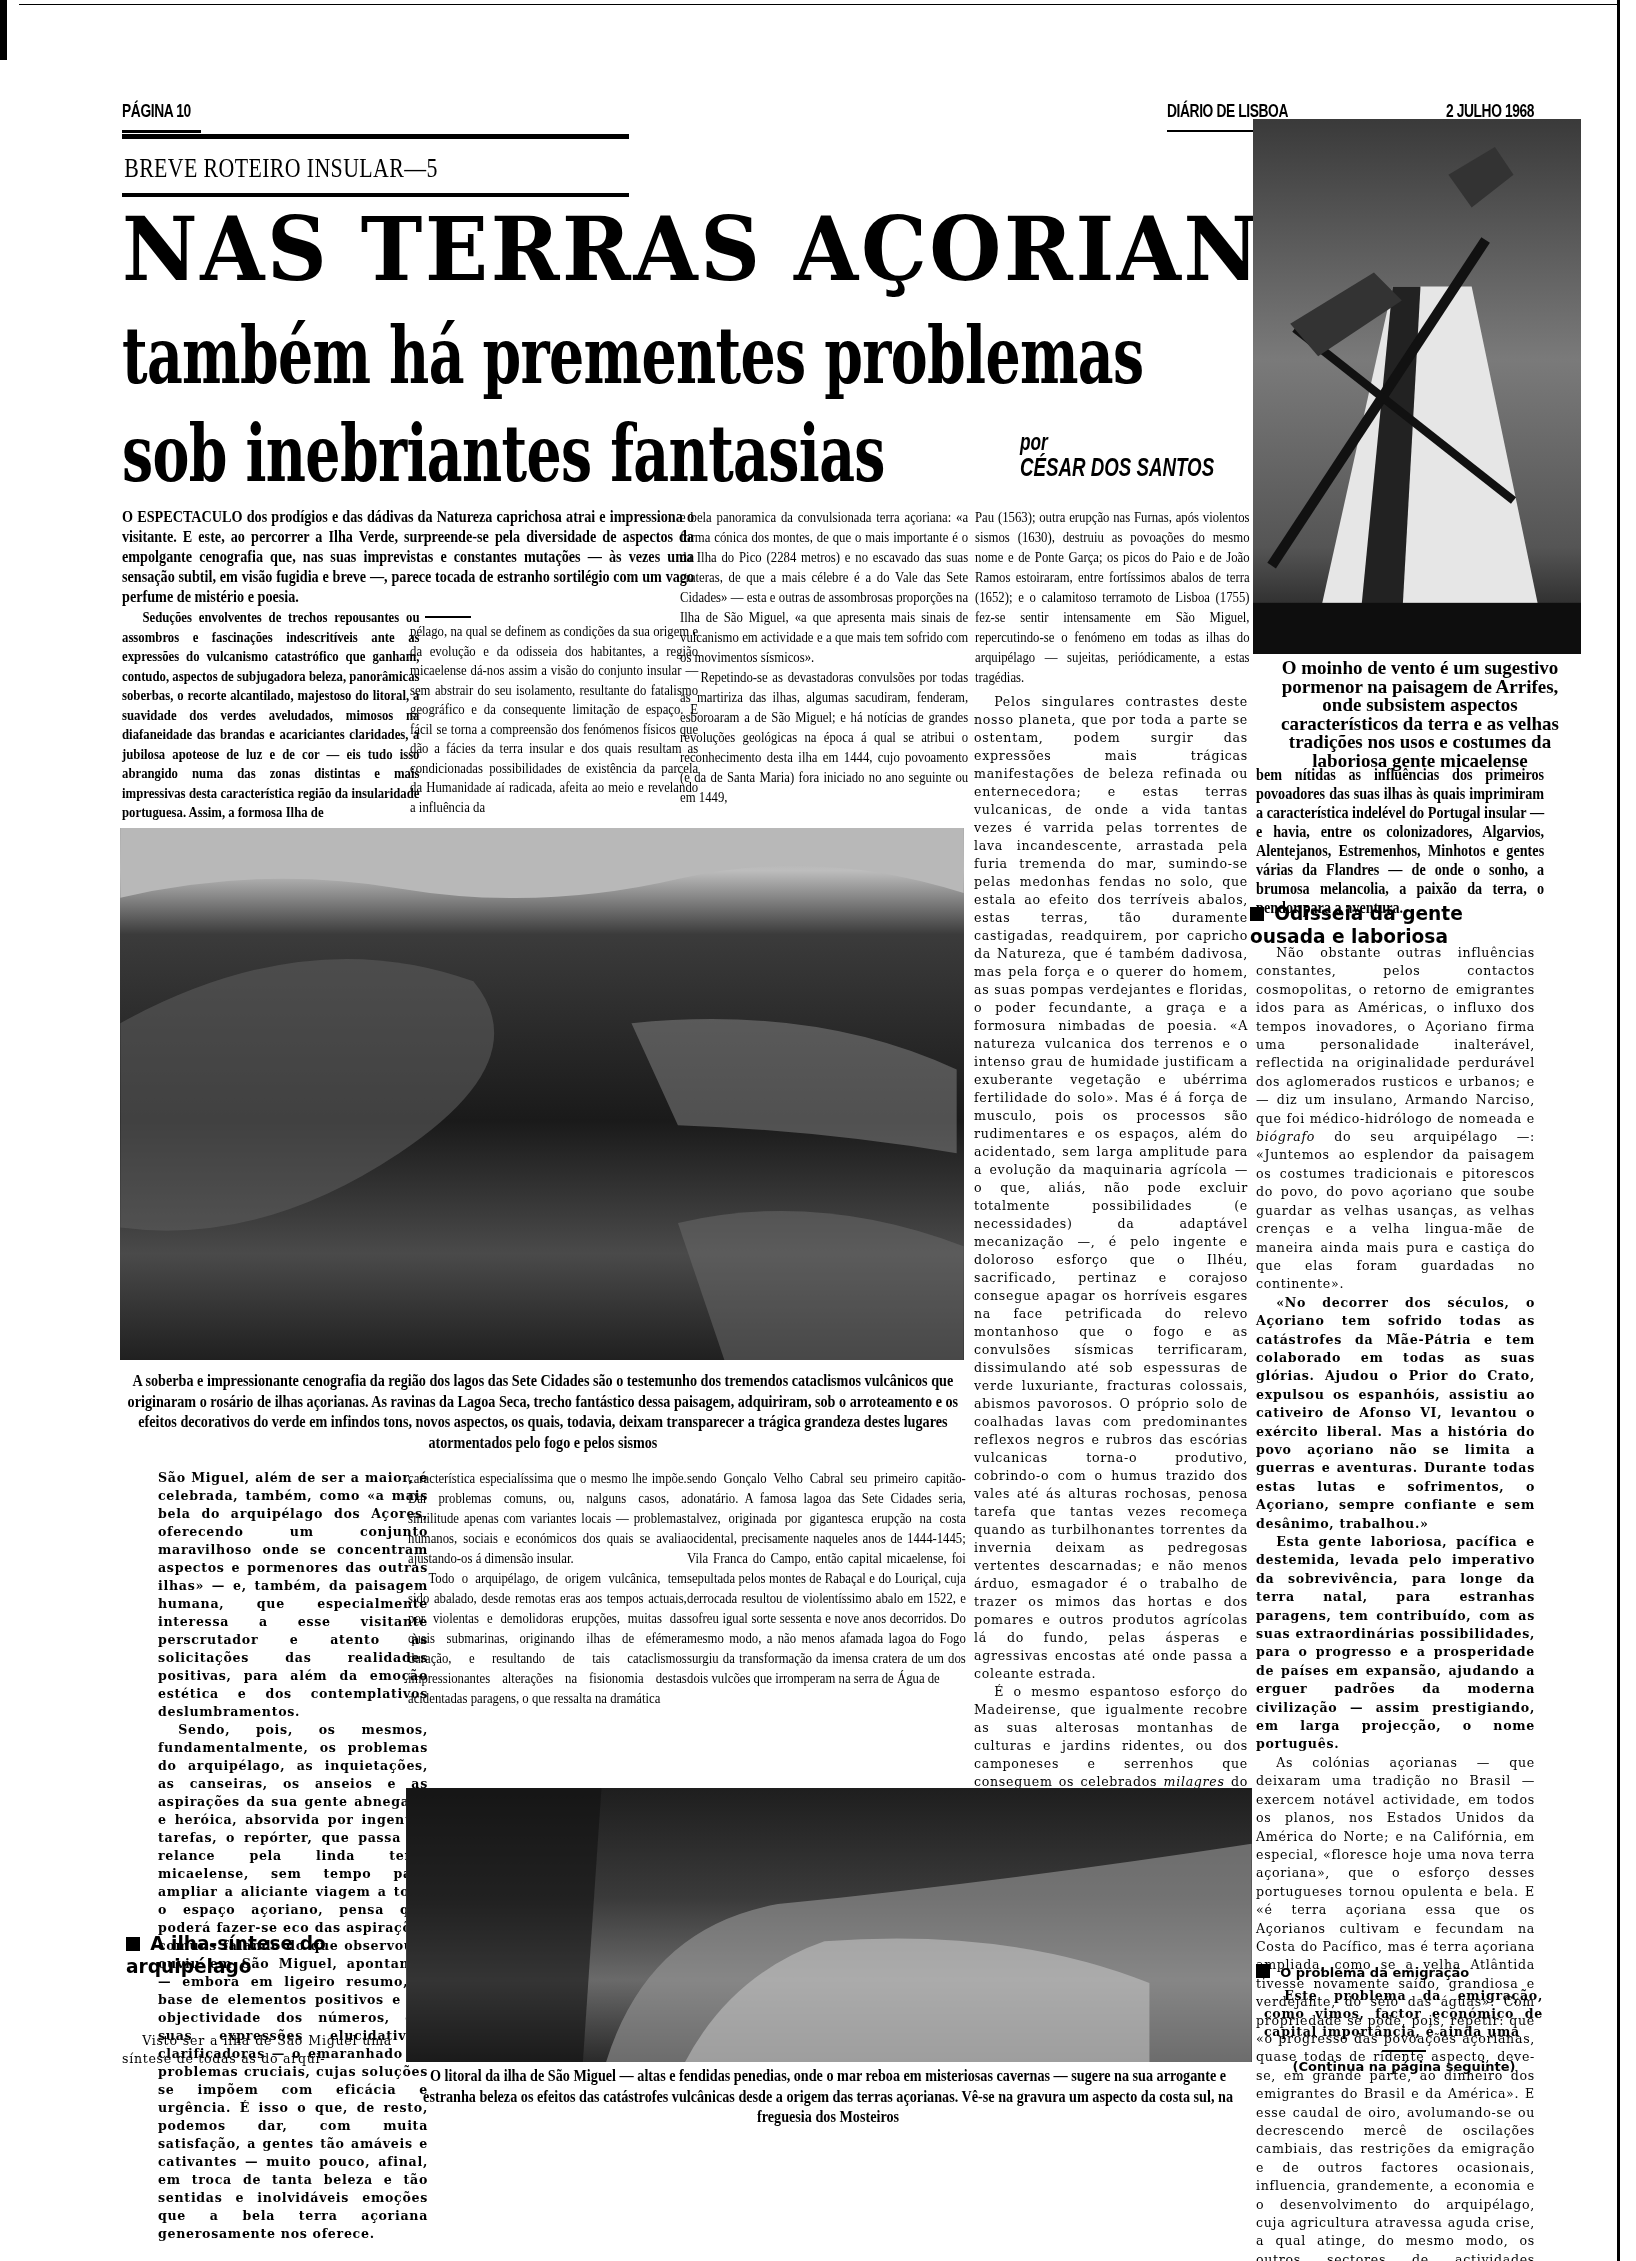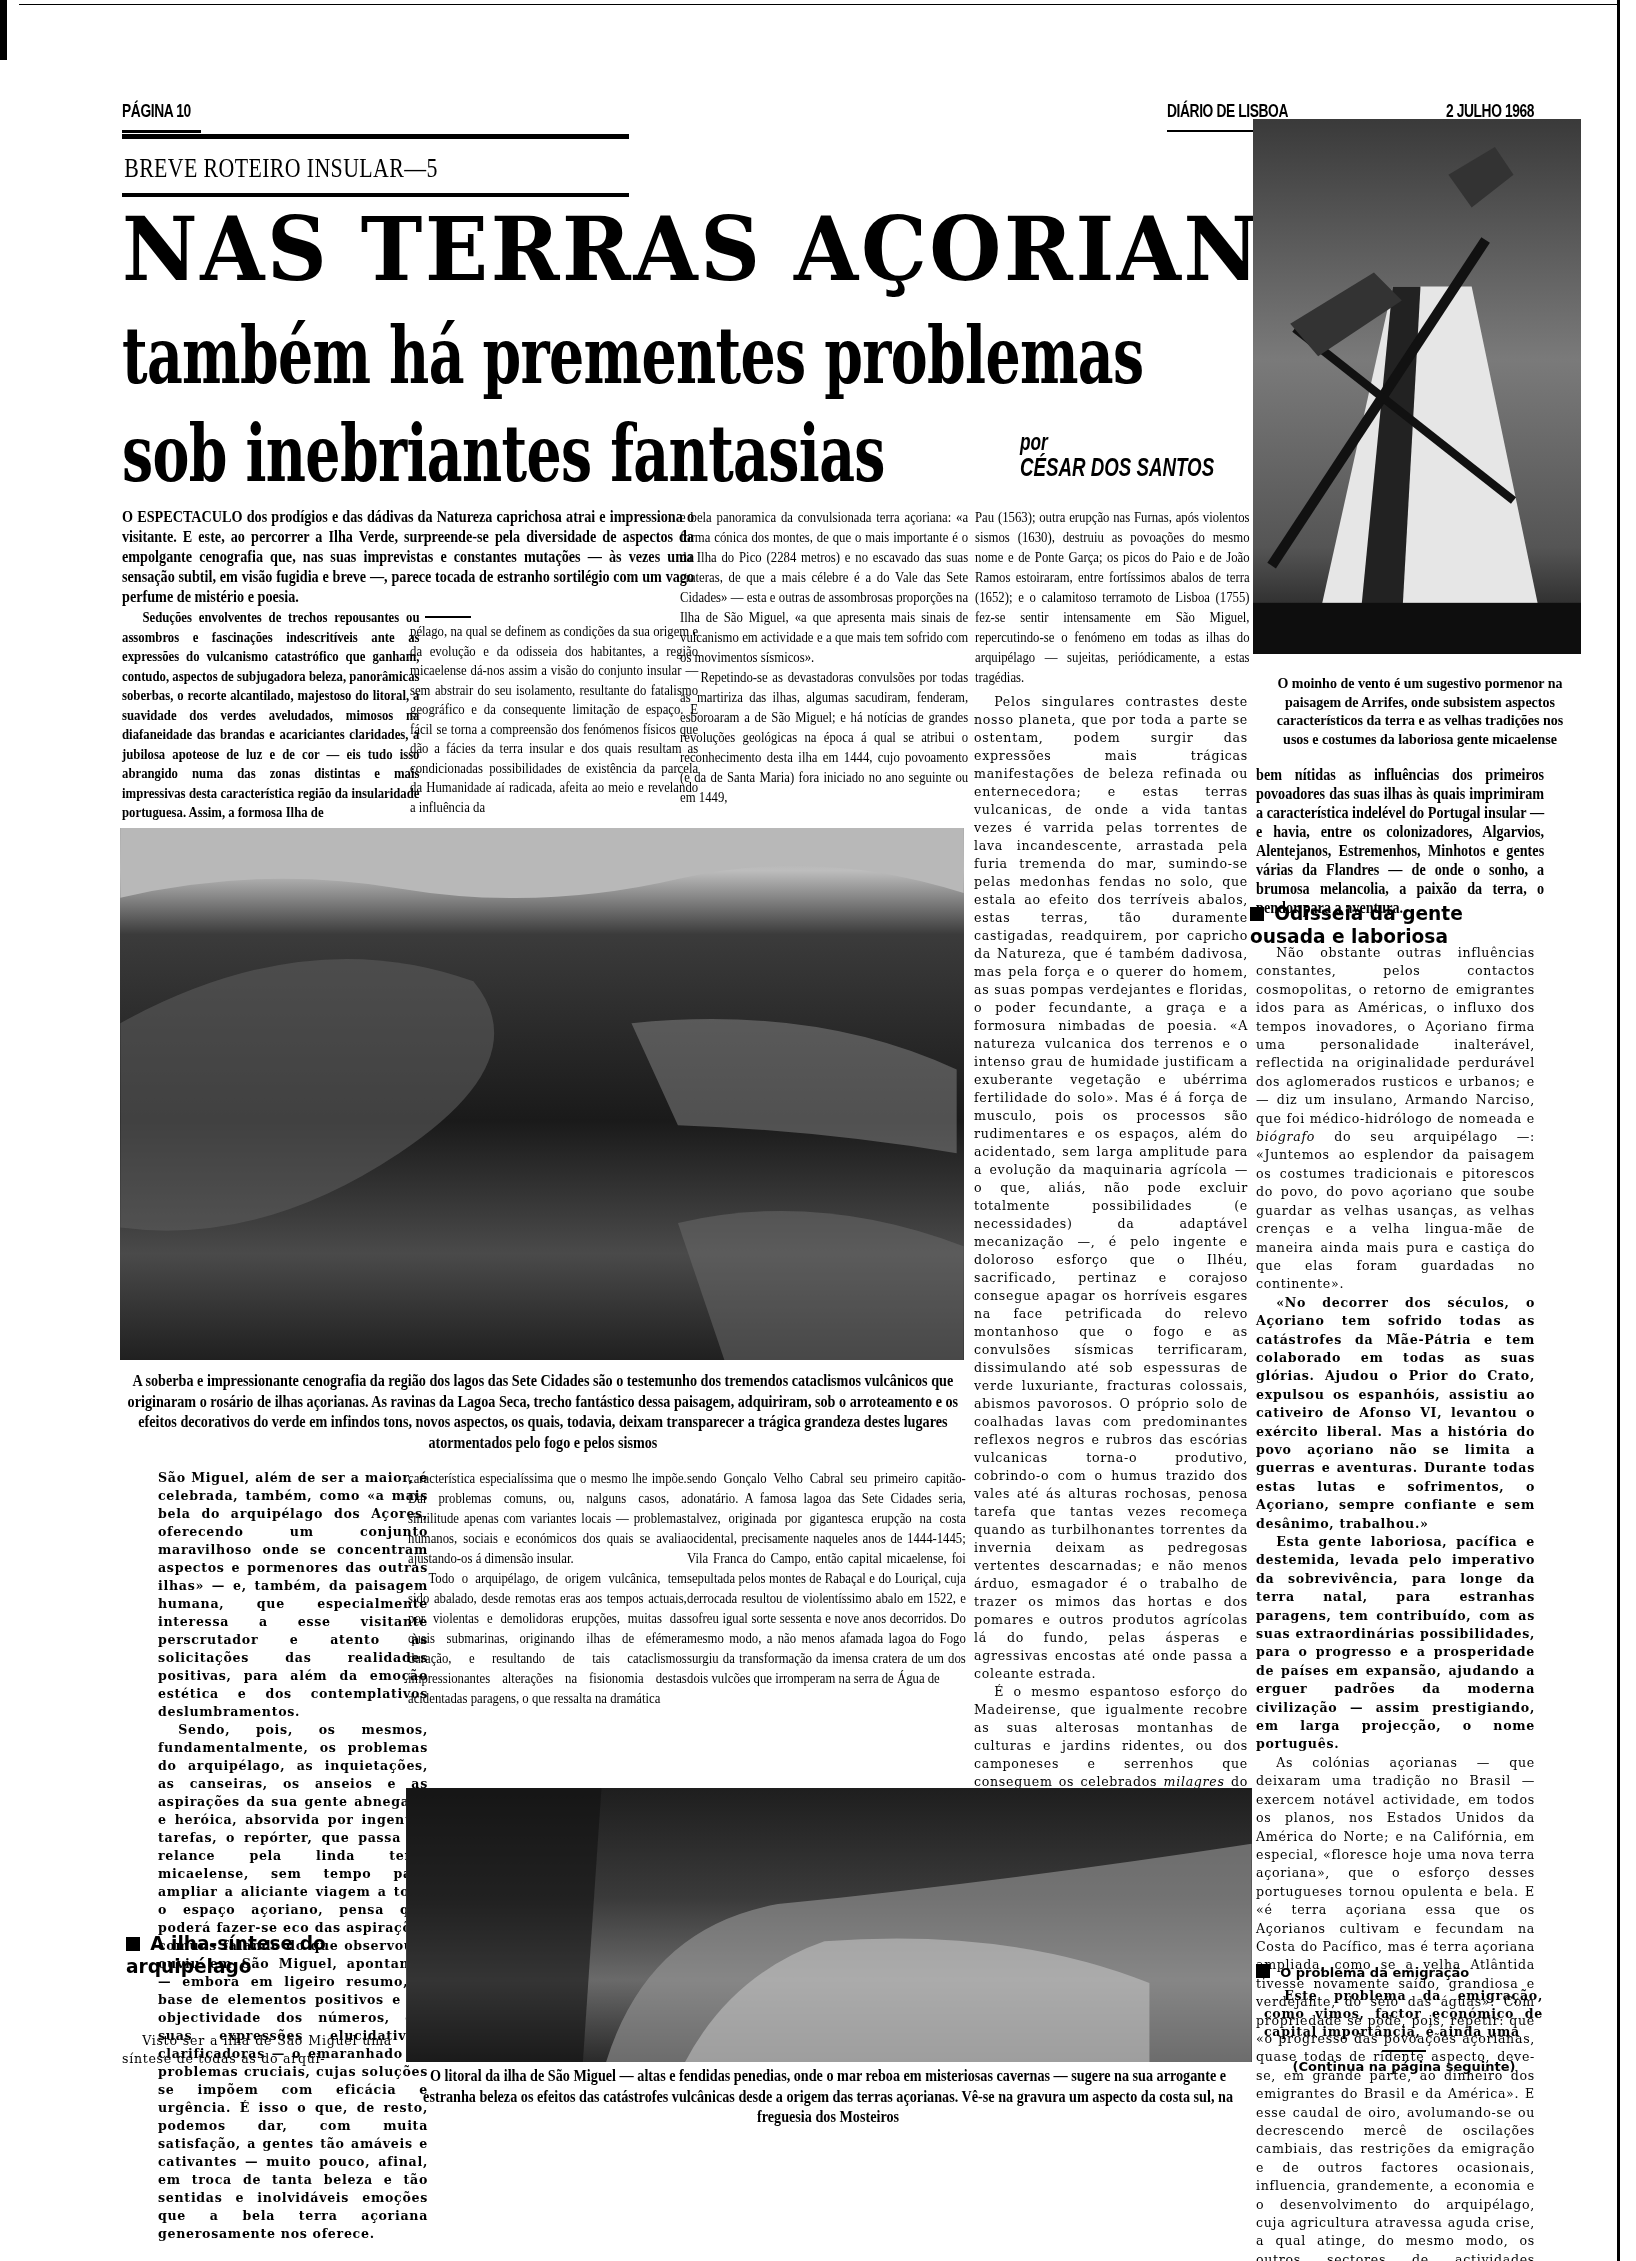--- a/index.html
+++ b/index.html
@@ -91,21 +91,21 @@
   <svg width="328" height="535" viewBox="0 0 705 1150">
     <polygon points="140,1080 300,360 470,360 620,1080" fill="#e6e6e6"></polygon>
     <polygon points="230,1080 300,360 360,360 320,1080" fill="#222"></polygon>
     <line x1="40" y1="960" x2="500" y2="260" stroke="#111" stroke-width="22"></line>
     <line x1="90" y1="450" x2="560" y2="820" stroke="#111" stroke-width="18"></line>
     <polygon points="80,440 260,330 320,390 140,510" fill="#333"></polygon>
     <polygon points="420,120 520,60 560,120 470,190" fill="#333"></polygon>
     <rect x="0" y="1040" width="705" height="110" fill="#0e0e0e"></rect>
   </svg>
 </div>
-<div class="abs caption center" style="left:1271px; top:675px; width:298px; font-size:14px; line-height:18.6px;">O moinho de vento é um sugestivo pormenor na paisagem de Arrifes, onde subsistem aspectos característicos da terra e as velhas tradições nos usos e costumes da laboriosa gente micaelense</div>
+<div class="abs caption center" style="left:1271px; top:659px; width:298px; font-size:19px; line-height:18.6px;">O moinho de vento é um sugestivo pormenor na paisagem de Arrifes, onde subsistem aspectos característicos da terra e as velhas tradições nos usos e costumes da laboriosa gente micaelense</div>
 
 <div class="abs lede">O ESPECTACULO dos prodígios e das dádivas da Natureza caprichosa atrai e impressiona o visitante. E este, ao percorrer a Ilha Verde, surpreende-se pela diversidade de aspectos da empolgante cenografia que, nas suas imprevistas e constantes mutações — às vezes uma sensação subtil, em visão fugidia e breve —, parece tocada de estranho sortilégio com um vago perfume de mistério e poesia.</div>
 
 <div class="abs col bold" style="left:122px; top:608px; width:298px; font-size:15px; line-height:19.5px; transform:scaleX(0.85); transform-origin:left top; width:350px;">
   <p>Seduções envolventes de trechos repousantes ou assombros e fascinações indescritíveis ante as expressões do vulcanismo catastrófico que ganham, contudo, aspectos de subjugadora beleza, panorâmicas soberbas, o recorte alcantilado, majestoso do litoral, a suavidade dos verdes aveludados, mimosos na diafaneidade das brandas e acariciantes claridades, a jubilosa apoteose de luz e de cor — eis tudo isso abrangido numa das zonas distintas e mais impressivas desta característica região da insularidade portuguesa. Assim, a formosa Ilha de</p>
 </div>
 <div class="abs lede-rule" style="left:425px; top:616px;"></div>
 
 <div class="abs col" style="left:410px; top:622px; width:288px; font-size:15px; line-height:19.5px; transform:scaleX(0.85); transform-origin:left top; width:339px;">
   <p class="noind">pélago, na qual se definem as condições da sua origem e da evolução e da odisseia dos habitantes, a região micaelense dá-nos assim a visão do conjunto insular — sem abstrair do seu isolamento, resultante do fatalismo geográfico e da consequente limitação de espaço. E fácil se torna a compreensão dos fenómenos físicos que dão a fácies da terra insular e dos quais resultam as condicionadas possibilidades de existência da parcela da Humanidade aí radicada, afeita ao meio e revelando a influência da</p>

